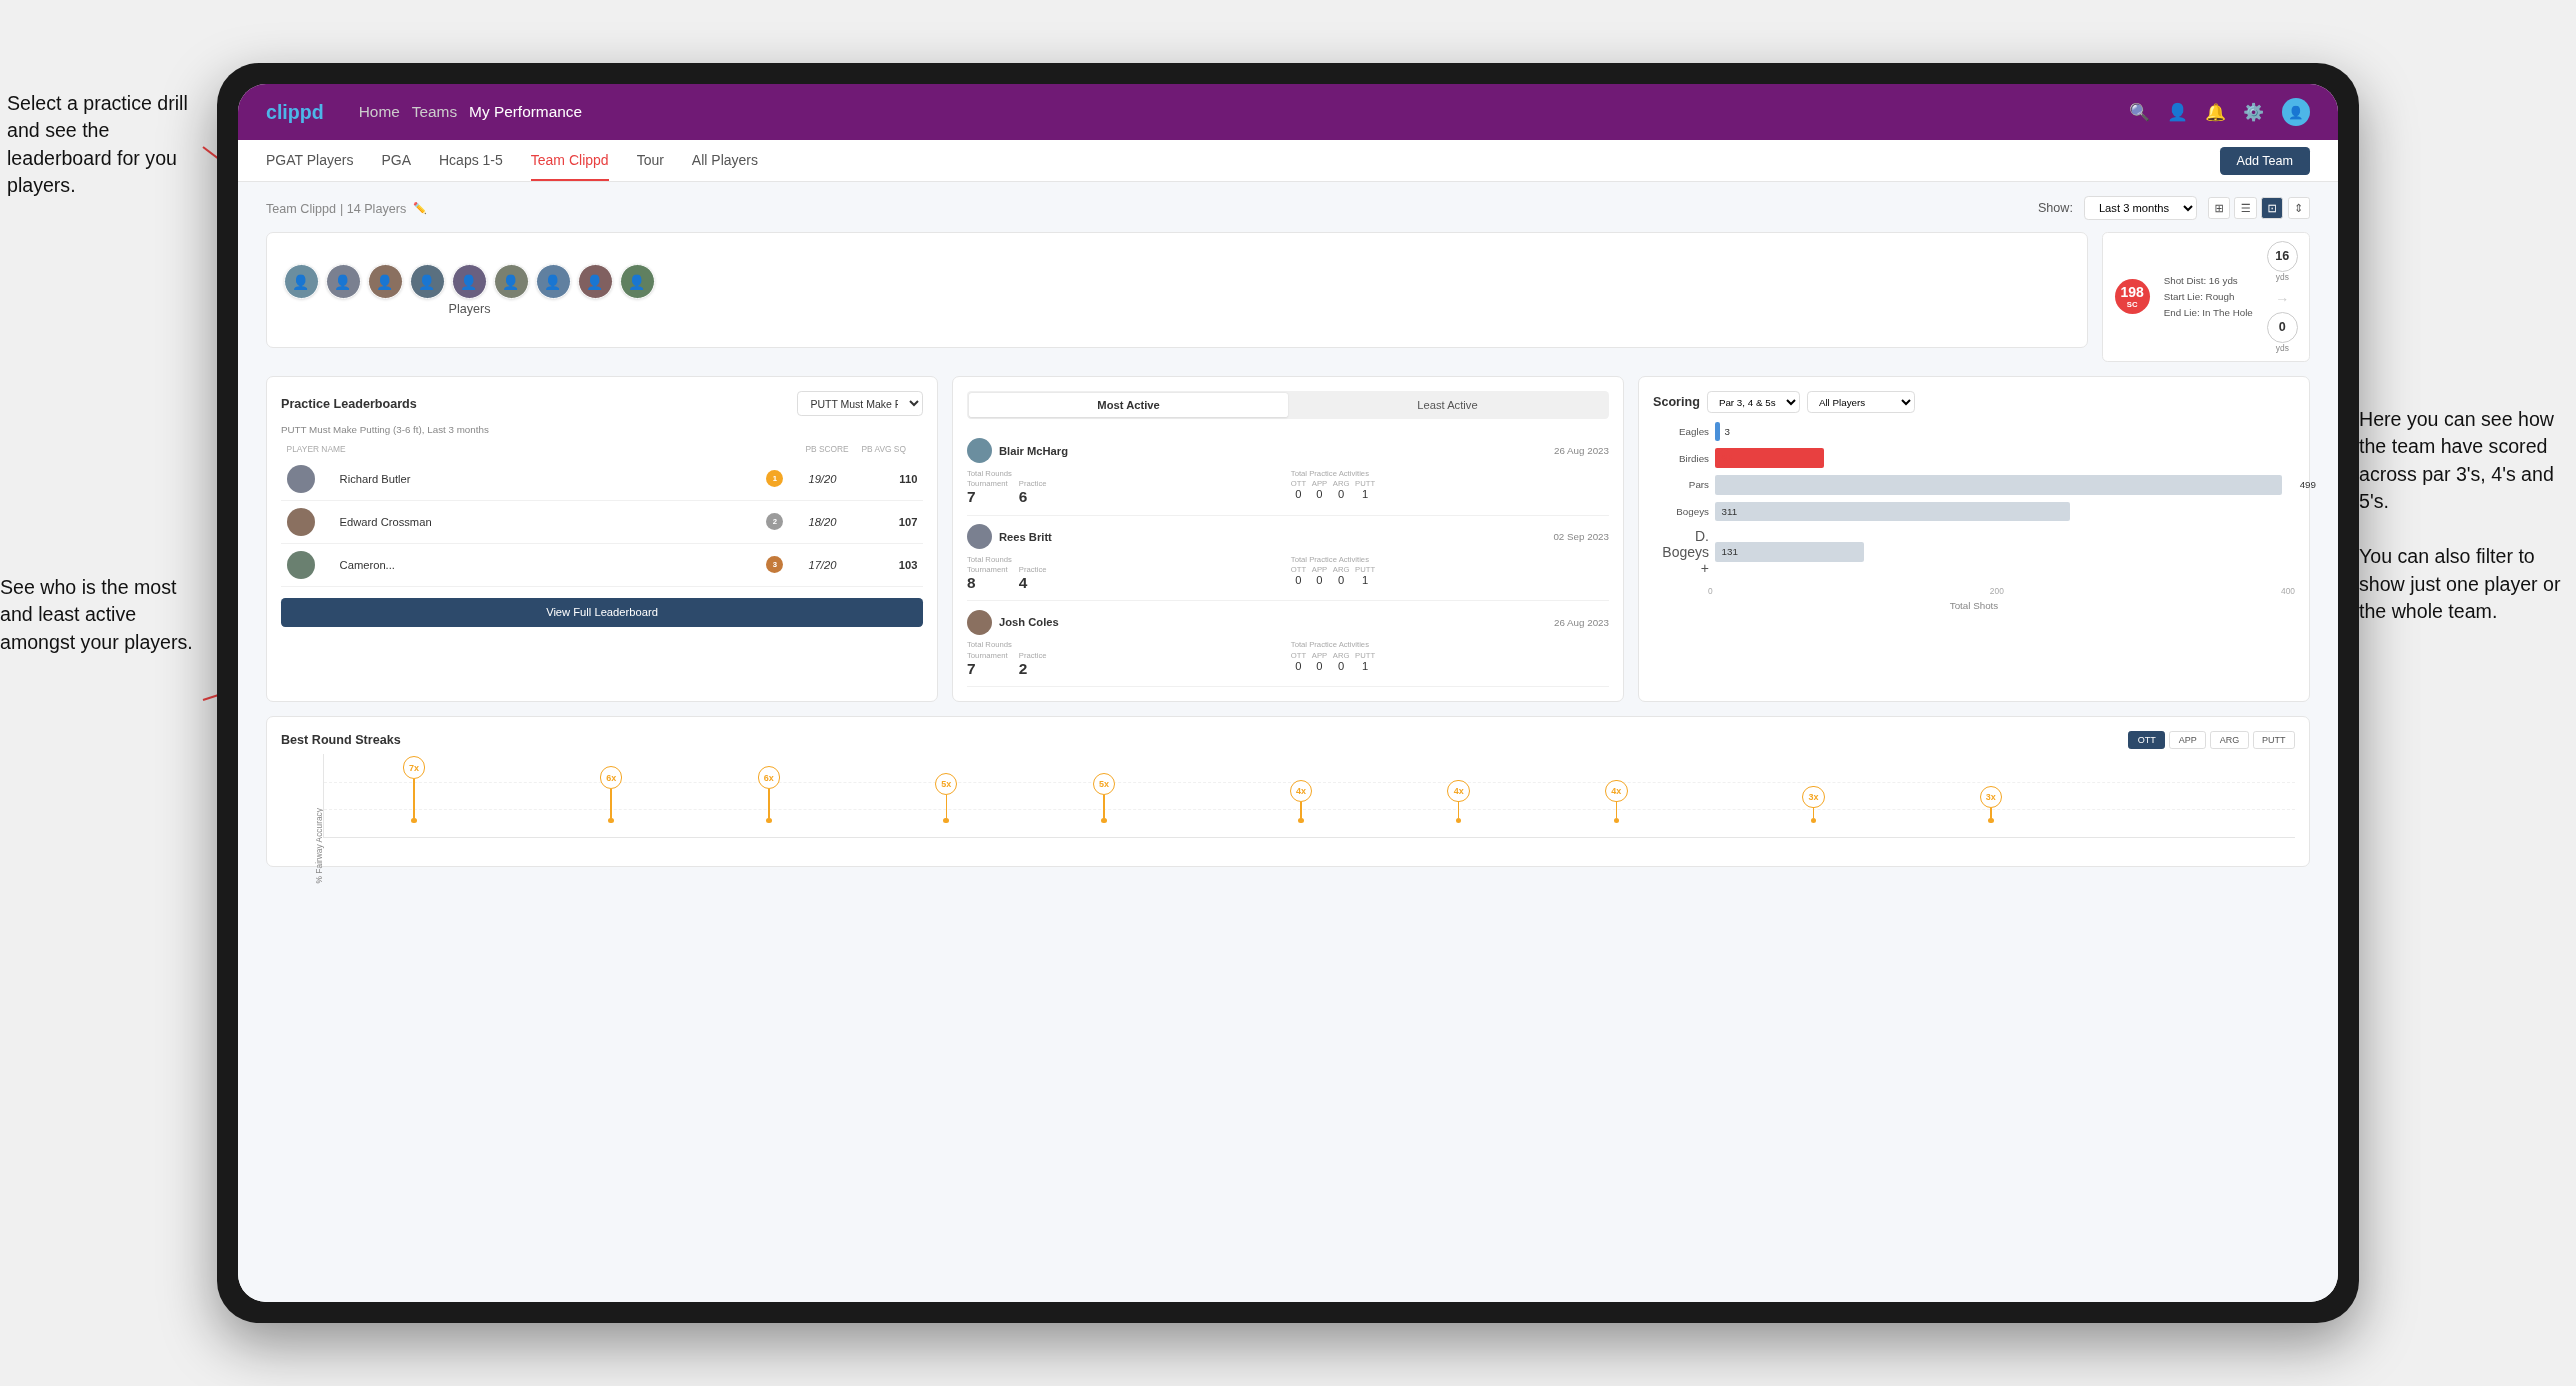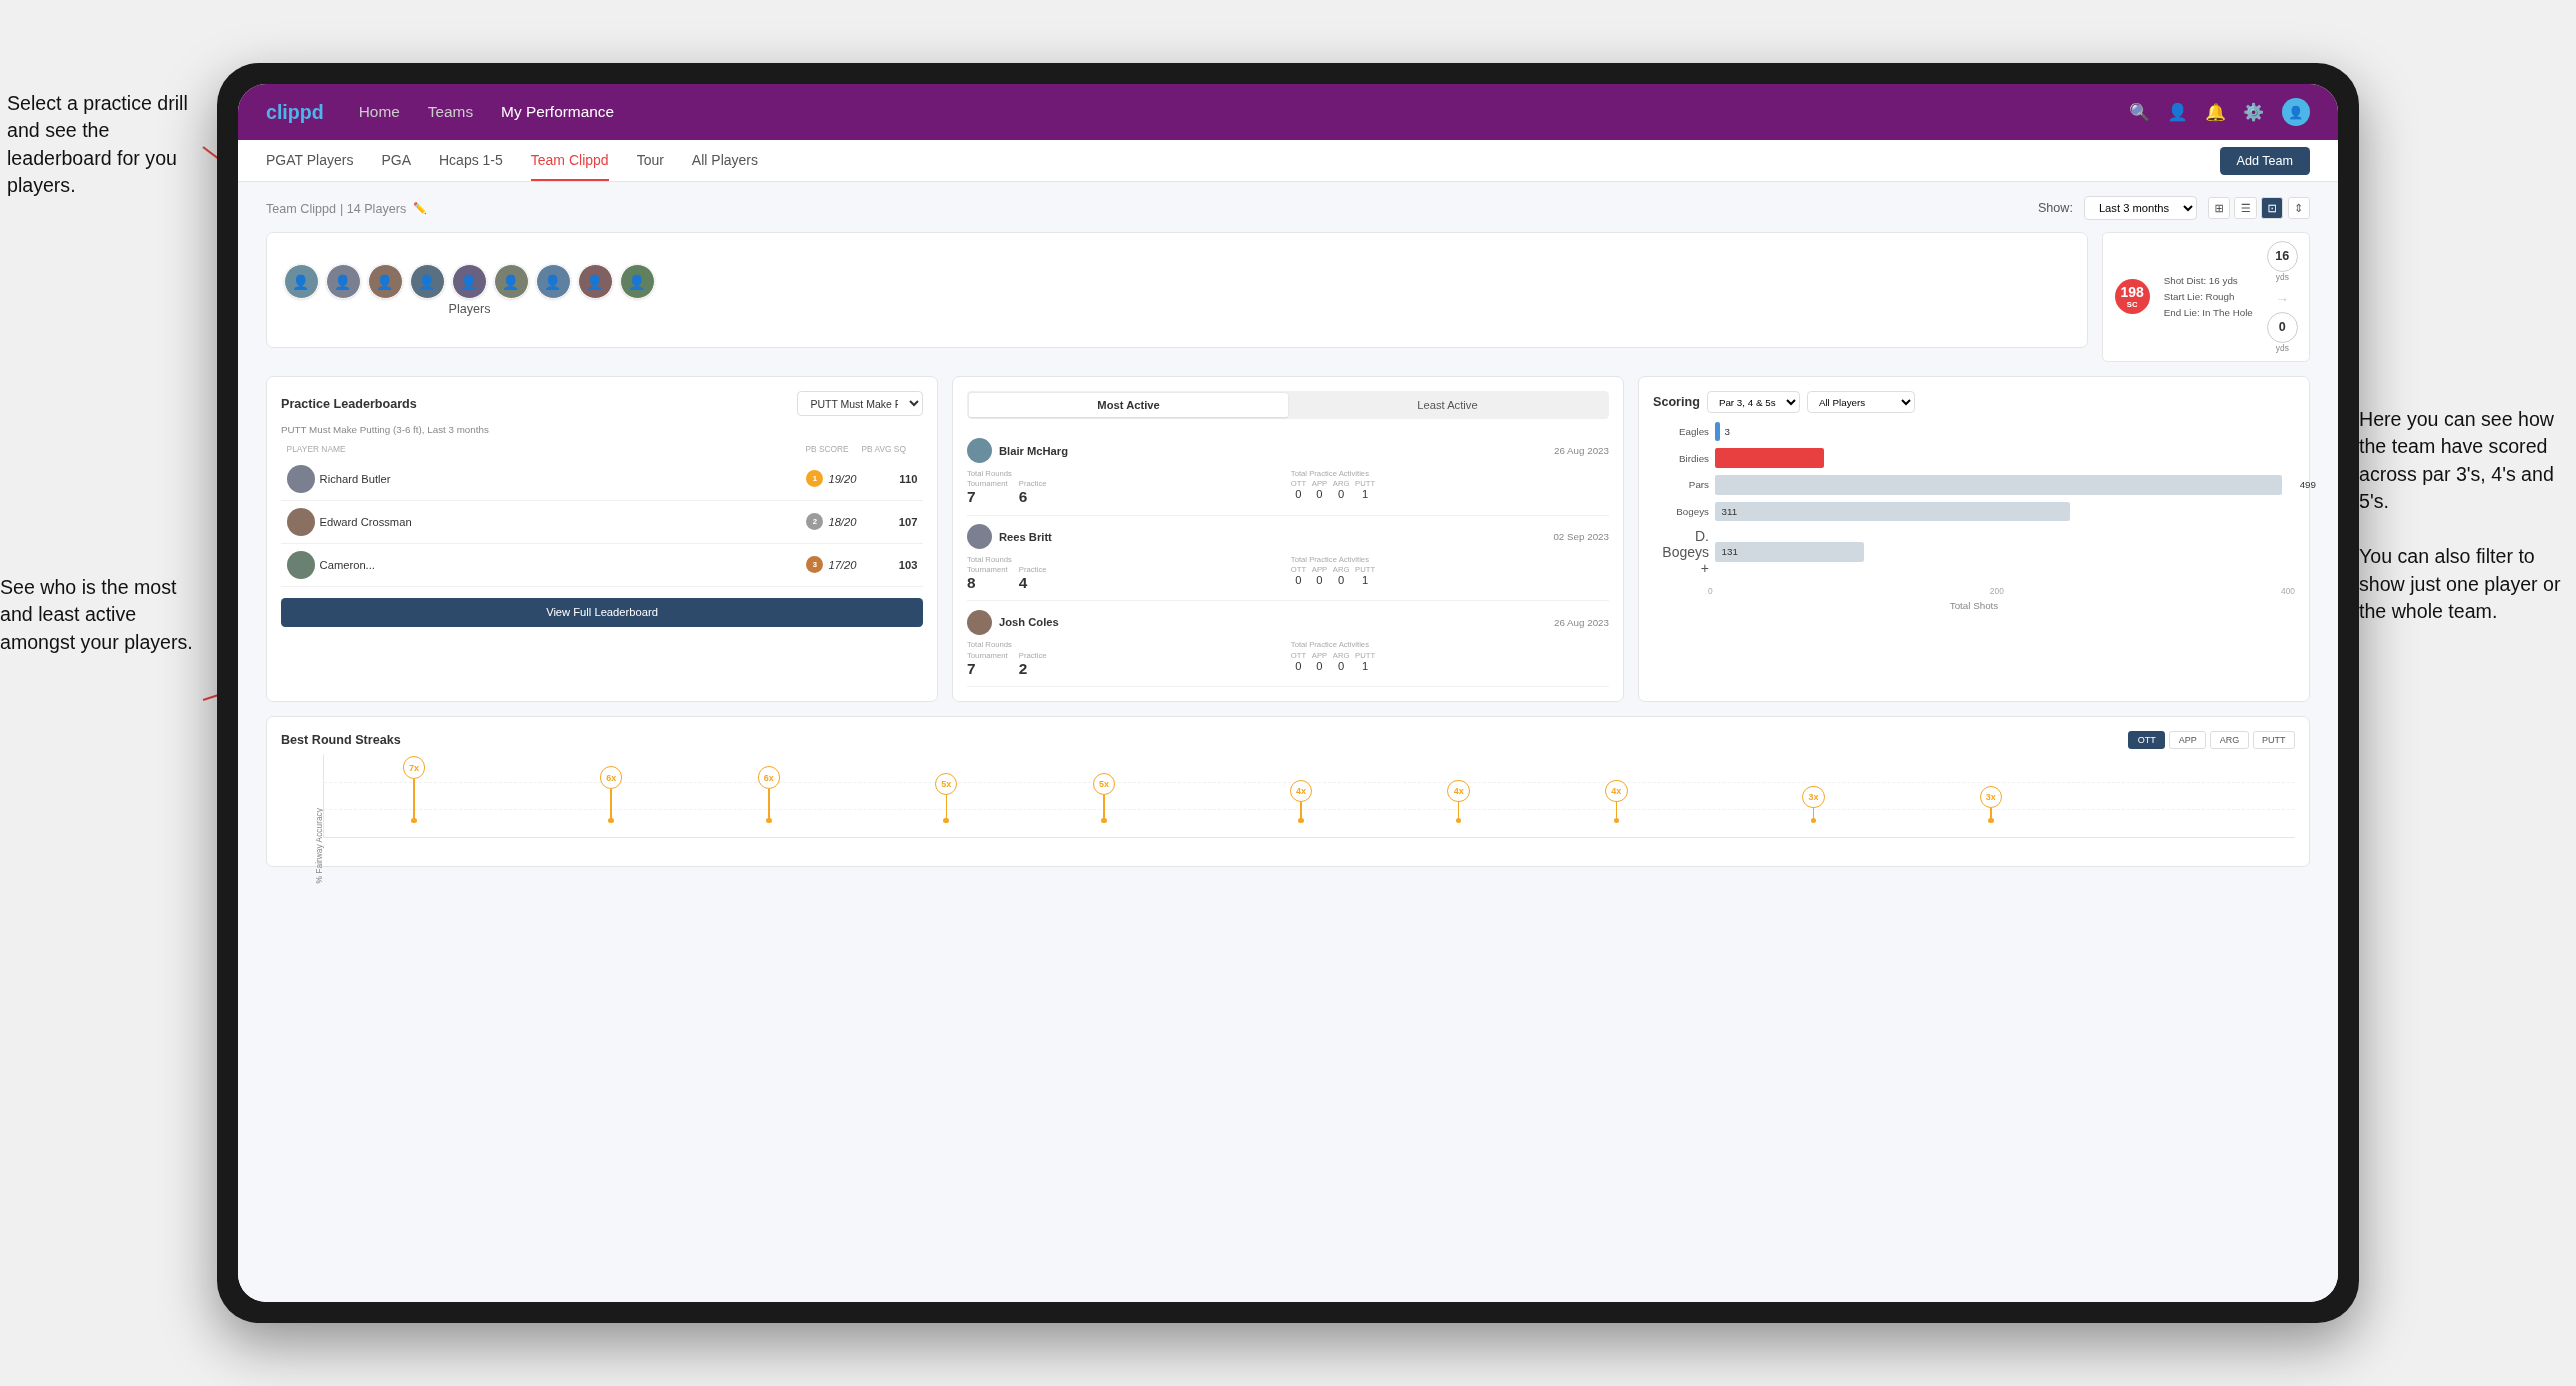--- a/index.html
+++ b/index.html
@@ -65,21 +65,21 @@
       flex-shrink: 0;
     }
     .nav-logo {
       color: #4db6e8;
       font-size: 19.6px;
       font-weight: 700;
       margin-right: 35px;
     }
     .nav-items {
       display: flex;
-      gap: 28px;
+      gap: 12px;
       flex: 1;
     }
     .nav-item {
       color: #ccc;
       font-size: 15.4px;
       cursor: pointer;
     }
     .nav-item.active { color: #fff; }
     .nav-right {
       display: flex;
@@ -294,21 +294,21 @@
       color: #aaa;
       text-transform: uppercase;
       margin-bottom: 4.2px;
       padding: 0 5.6px;
     }
     .leaderboard-row {
       display: flex;
       align-items: center;
       padding: 7px 5.6px;
       border-bottom: 0.7px solid #f0f0f0;
-      gap: 5px;
+      gap: 25px;
     }
     .lb-avatar {
       width: 28px; height: 28px;
       border-radius: 50%;
       background: #bbb;
       flex-shrink: 0;
     }
     .lb-avatar-1 { background: #7a8090; }
     .lb-avatar-2 { background: #8a7060; }
     .lb-avatar-3 { background: #6a8070; }

